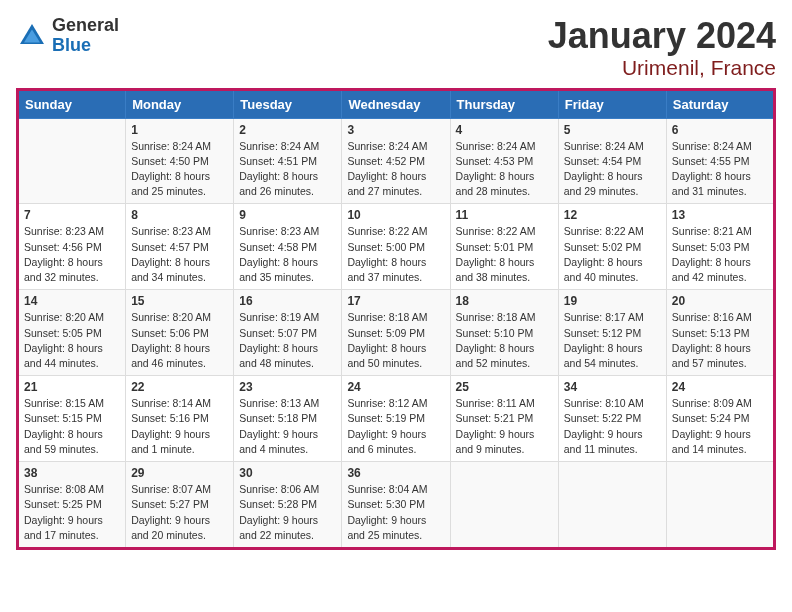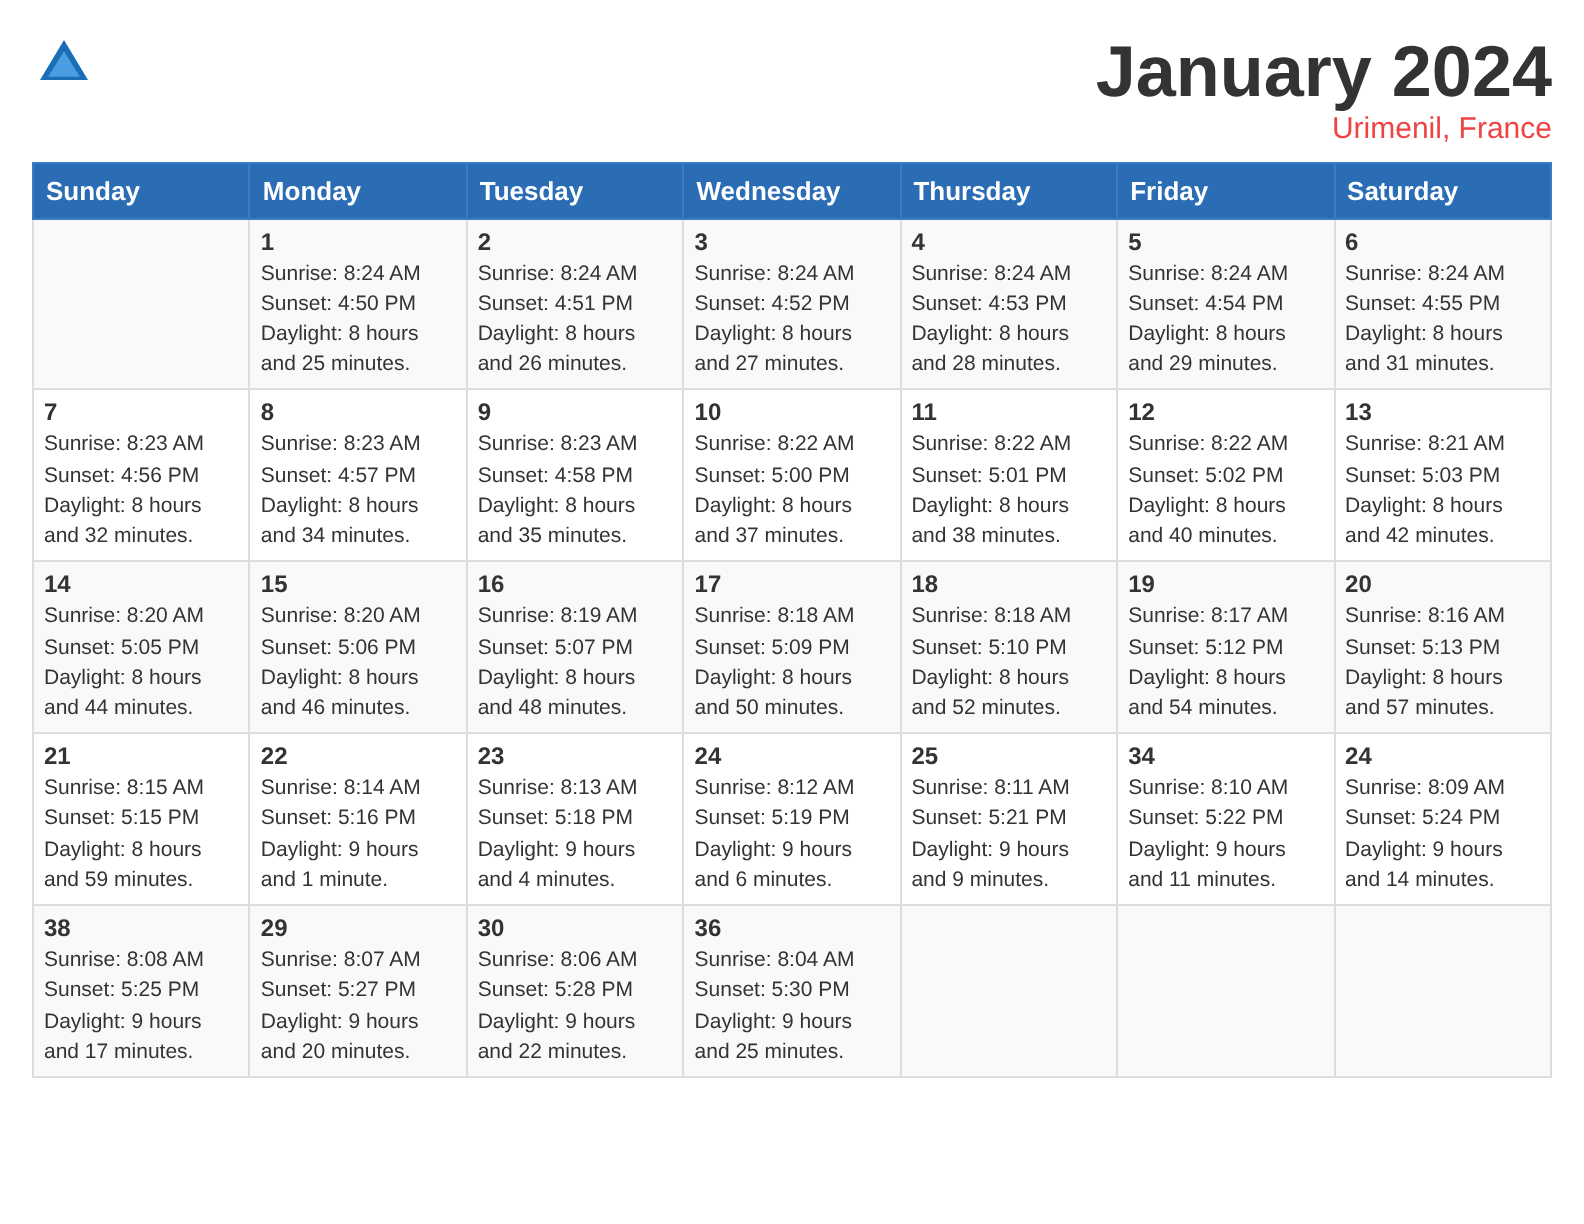--- a/index.html
+++ b/index.html
@@ -36,27 +36,27 @@
       text-align: right;
       margin-left: 16px;
     }
     .month-title {
       font-size: 36px;
       font-weight: bold;
       color: #333;
       line-height: 1.1;
     }
     .location {
-      font-size: 15px;
-      color: #ef4444;
+      font-size: 21px;
+      color: #7f1d1d;
     }
     table {
       width: 100%;
       border-collapse: collapse;
-      border: 1px solid #be185d;
+      border: 3px solid #be185d;
     }
     thead tr {
       background: #2a6db5;
     }
     thead th {
       color: #fff;
       font-size: 13px;
       font-weight: bold;
       padding: 6px 6px;
       border: 1px solid #3a7dc5;
@@ -91,20 +91,24 @@
   </style>
 </head>
 <body>
 
 <div class="header">
   <div class="logo">
     <svg class="logo-icon" viewBox="0 0 40 40" xmlns="http://www.w3.org/2000/svg">
       <polygon points="20,5 35,30 5,30" fill="#1a6eb5"></polygon>
       <polygon points="20,12 30,28 10,28" fill="#4a9de0"></polygon>
     </svg>
+    <div class="logo-text">
+      <span class="general">General</span><br>
+      <span class="blue">Blue</span>
+    </div>
   </div>
   <div class="title-block">
     <div class="month-title">January 2024</div>
     <div class="location">Urimenil, France</div>
   </div>
 </div>
 
 <table>
   <thead>
     <tr>

